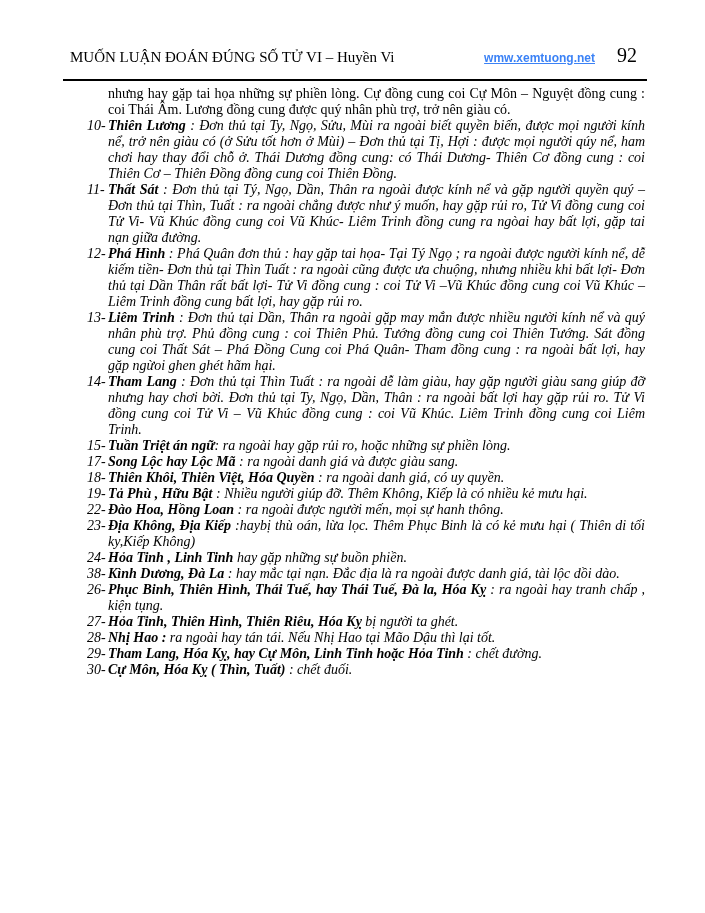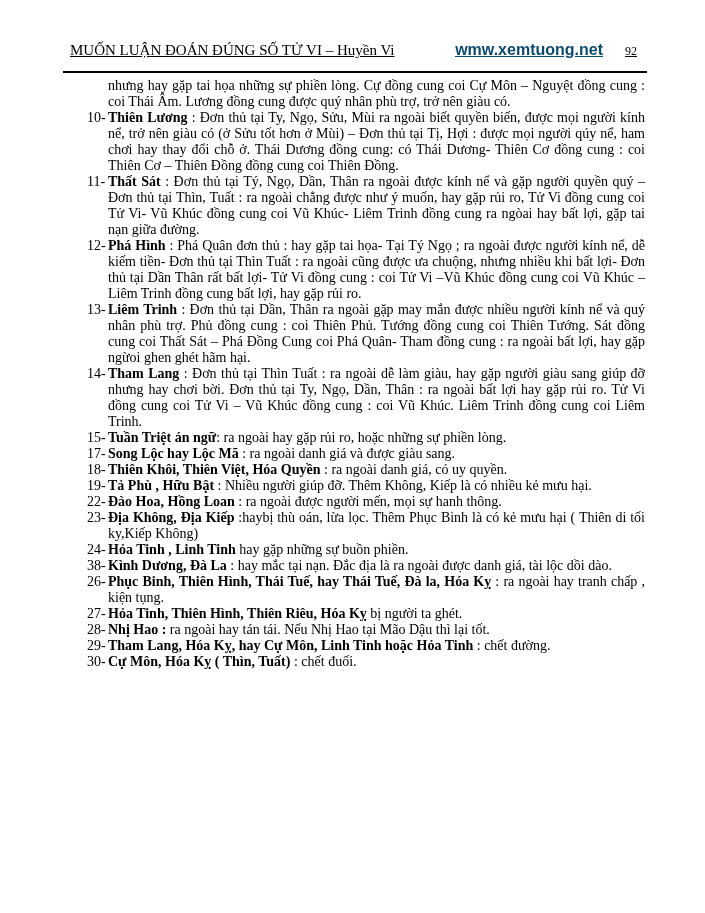--- a/index.html
+++ b/index.html
@@ -15,43 +15,42 @@
     color: #000000;
     font-family: "Liberation Serif", serif;
     overflow: hidden;
     box-sizing: border-box;
   }
   .header {
     display: flex;
     align-items: baseline;
     justify-content: space-between;
     padding: 21px 68px 0 70px;
-    text-decoration: underline;
   }
   .header-title {
     font-family: "Liberation Serif", serif;
     font-size: 15px;
     white-space: nowrap;
   }
   .header-right {
     display: flex;
     align-items: baseline;
     gap: 22px;
   }
   .header-link {
     font-family: "Liberation Sans", sans-serif;
     font-weight: bold;
-    font-size: 16px;
-    color: #0c4a6e;
+    font-size: 12px;
+    color: #3b82f6;
     text-decoration: underline;
     cursor: pointer;
     white-space: nowrap;
   }
   .header-pagenum {
-    font-size: 12px;
+    font-size: 20px;
     margin-top: 23px;
   }
   .rule {
     border: none;
     border-top: 2px solid #000000;
     margin: 12px 58px 0 63px;
   }
   .content {
     margin-top: 5px;
     padding-left: 87px;
@@ -60,20 +59,21 @@
     line-height: 16px;
     text-align: justify;
   }
   .intro {
     margin: 0 0 0 21px;
   }
   .item {
     margin: 0;
     padding-left: 21px;
     text-indent: -21px;
+    font-style: italic;
   }
   .item .num {
     display: inline-block;
     width: 21px;
     text-indent: 0;
   }
   .item b {
     font-weight: bold;
   }
 </style>

